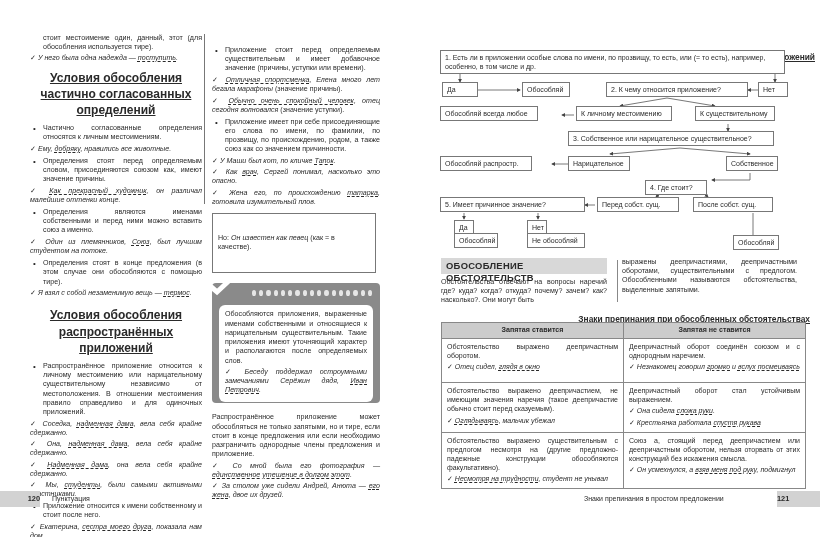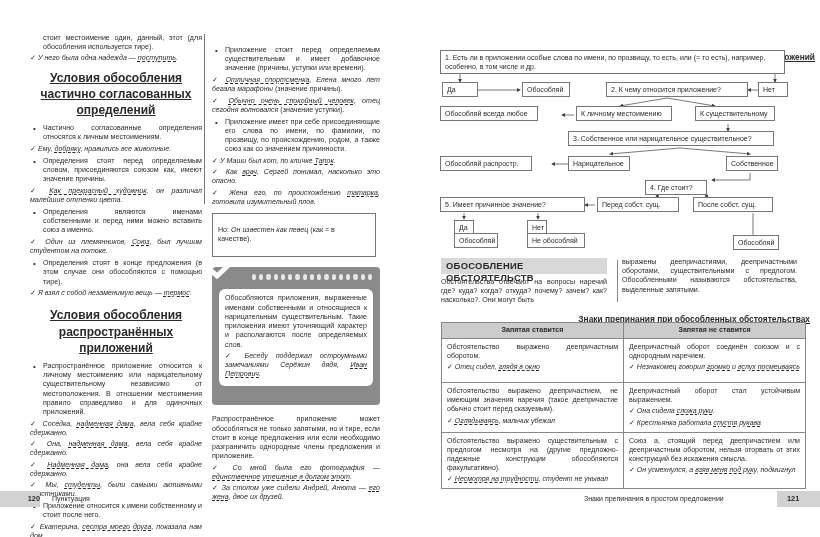--- a/index.html
+++ b/index.html
@@ -12,53 +12,53 @@
 #rule2{position:absolute;left:617px;top:260px;width:1px;height:42px;background:#888}
 .b{font-weight:normal}
 .i{font-style:italic}
 .u{text-decoration:underline;text-decoration-style:dashed;text-underline-offset:1px}
 p{text-align:justify;margin-bottom:1.5px}
 .bul{position:relative;padding-left:13px;text-align:justify;margin:2.5px 0}
 .bul:before{content:"•";position:absolute;left:3px;top:0;font-size:8px}
 .ex{font-style:italic;text-align:justify;margin:2px 0}
 .ex .ck{font-style:normal}
 h3{font-size:12px;text-align:center;text-decoration:underline;font-weight:bold;margin:6px 0 6px;line-height:1.35}
-.nobox{border:1px solid #777;padding:12px 5px;margin:6px 4px 6px 0;font-size:7.1px}
-.gbox{position:relative;background:#8a8a8a;border-radius:4px;padding:22px 7px 19px;margin:10px 0 10px;}
+.nobox{border:1px solid #777;padding:20px 5px;margin:6px 4px 6px 0;font-size:7.1px}
+.gbox{position:relative;background:#8a8a8a;border-radius:4px;padding:22px 7px 1px;margin:10px 0 10px;}
 .gbox .inner{background:#fff;border-radius:6px;padding:5px 6px}
 .gbox .dots{position:absolute;left:40px;top:7px;right:8px;height:8px;display:flex;gap:3px}
 .gbox .dots span{width:6px;height:6px;border-radius:50%;background:#e6e6e6}
 .gbox .chk{position:absolute;left:-6px;top:-9px;width:30px;height:22px}
 
 #flow{position:absolute;left:440px;top:40px;width:375px;height:210px}
 #flowtitle{position:absolute;left:440px;top:52px;width:375px;text-align:right;font-size:8.4px;font-weight:bold;text-decoration:underline}
 .fb{position:absolute;border:1px solid #777;background:#fff;font-size:7px;padding:2px 4px;white-space:nowrap;line-height:1.3}
 #obst-h{position:absolute;left:441px;top:258px;width:166px;height:16px;background:#d8d8d8;font-weight:bold;font-size:9.4px;padding:2px 5px;letter-spacing:.3px}
 #obst-t{position:absolute;left:441px;top:278px;width:166px;text-align:justify}
 #obst-r{position:absolute;left:622px;top:258px;width:175px;text-align:justify}
 #tbl-title{position:absolute;left:430px;top:314px;width:380px;text-align:right;font-weight:bold;font-size:8.4px;text-decoration:underline}
 #tbl{position:absolute;left:441px;top:322px;width:365px;border-collapse:collapse;font-size:7px}
 #tbl th{background:#ccc;border:1px solid #888;font-weight:bold;padding:3px 12px;font-size:7.1px}
 #tbl td{border:1px solid #888;vertical-align:top;padding:3px 5px;text-align:justify;width:50%}
 .ftl{position:absolute;left:0;top:491px;width:40px;height:16px;background:#d2d2d2;font-weight:bold;font-size:7.4px;text-align:right;padding:3px 0}
 .ftlt{position:absolute;left:52px;top:494px;font-size:7px}
-.ftr{position:absolute;left:777px;top:491px;width:43px;height:16px;background:#d2d2d2;font-weight:bold;font-size:7.4px;padding:3px 10px}
+.ftr{position:absolute;left:777px;top:491px;width:43px;height:16px;background:#d2d2d2;font-weight:bold;font-size:7.4px;padding:3px 0}
 .ftrt{position:absolute;left:584px;top:494px;font-size:7px}
 </style>
 </head>
 <body>
 
 <div id="c1" class="col">
   <p style="padding-left:13px"><span>стоит местоимение </span><span class="b">один</span><span>, </span><span class="b">данный</span><span>, </span><span class="b">этот</span> <span>(для обособления используется тире).</span></p>
   <div class="ex"><span class="ck">✓</span> <span>У него была одна надежда — </span><span class="u">поступить</span><span>.</span></div>
   <h3>Условия обособления частично согласованных определений</h3>
   <div class="bul">Частично согласованные определения относятся к личным местоимениям.</div>
   <div class="ex"><span class="ck">✓</span> <span>Ему, </span><span class="u">добряку</span><span>, нравились все животные.</span></div>
   <div class="bul"><span>Определения стоят перед определяемым словом, присоединяются союзом </span><span class="b">как</span><span>, имеют значение причины.</span></div>
-  <div class="ex"><span class="ck">✓</span> <span class="u">Как прекрасный художник</span><span>, он различал малейшие оттенки цвета.</span></div>
+  <div class="ex"><span class="ck">✓</span> <span class="u">Как прекрасный художник</span><span>, он различал малейшие оттенки конце.</span></div>
   <div class="bul"><span>Определения являются именами собственными и перед ними можно вставить союз </span><span class="b">а именно</span><span>.</span></div>
   <div class="ex"><span class="ck">✓</span> <span>Один из племянников, </span><span class="u">Союз</span><span>, был лучшим студентом на потоке.</span></div>
   <div class="bul">Определения стоят в конце предложения (в этом случае они обособляются с помощью тире).</div>
   <div class="ex"><span class="ck">✓</span> <span>Я взял с собой незаменимую вещь — </span><span class="u">термос</span><span>.</span></div>
   <h3 style="margin-top:9px">Условия обособления распространённых приложений</h3>
   <div class="bul">Распространённое приложение относится к личному местоимению или нарицательному существительному независимо от местоположения. В отношении местоимения правило справедливо и для одиночных приложений.</div>
   <div class="ex"><span class="ck">✓</span> <span>Соседка, </span><span class="u">надменная дама</span><span>, вела себя крайне сдержанно.</span></div>
   <div class="ex"><span class="ck">✓</span> <span>Она, </span><span class="u">надменная дама</span><span>, вела себя крайне сдержанно.</span></div>
   <div class="ex"><span class="ck">✓</span> <span class="u">Надменная дама</span><span>, она вела себя крайне сдержанно.</span></div>
   <div class="ex"><span class="ck">✓</span> <span>Мы, </span><span class="u">студенты</span><span>, были самыми активными участниками.</span></div>

